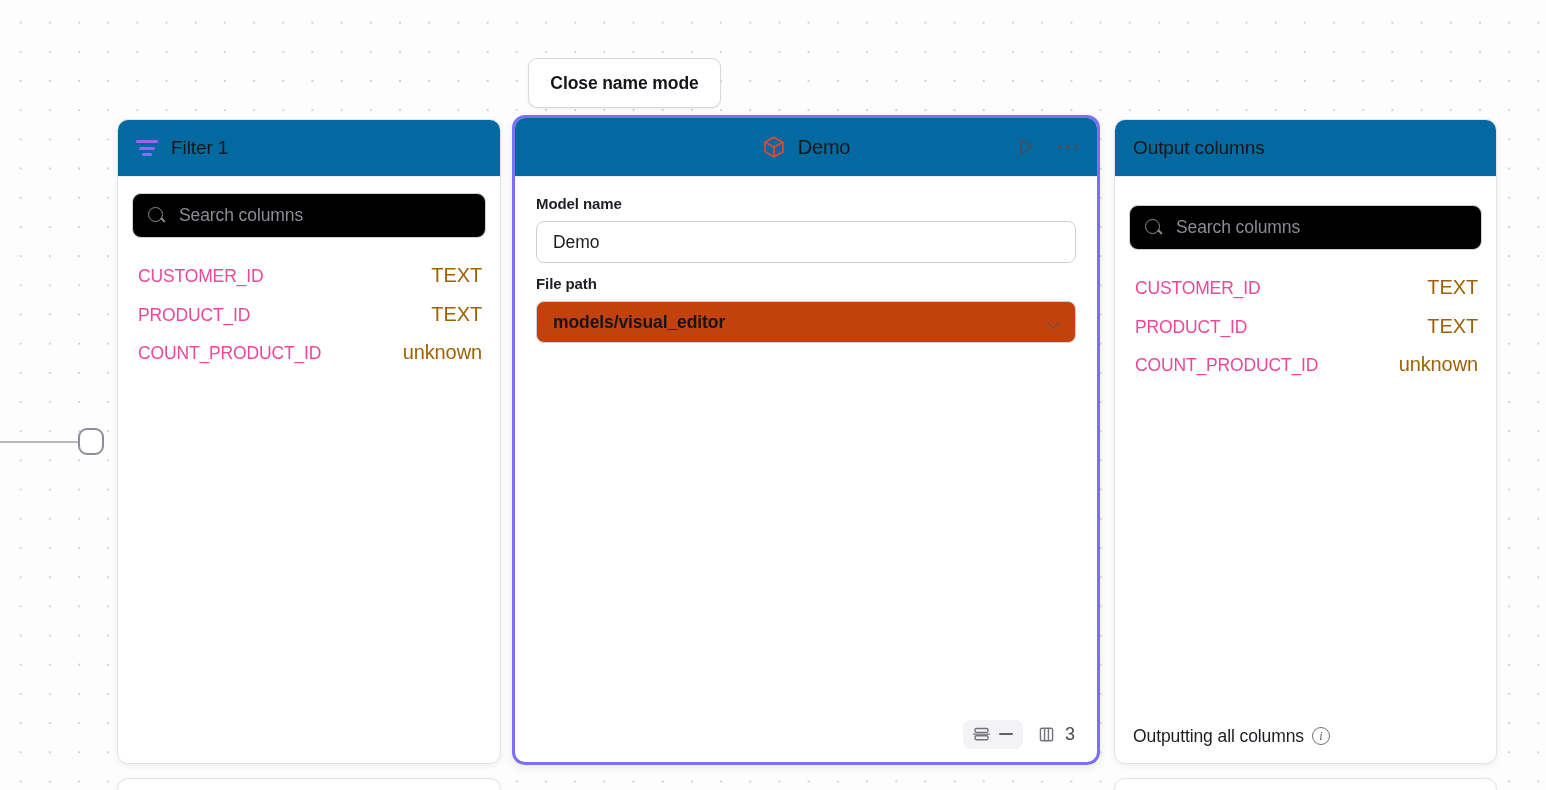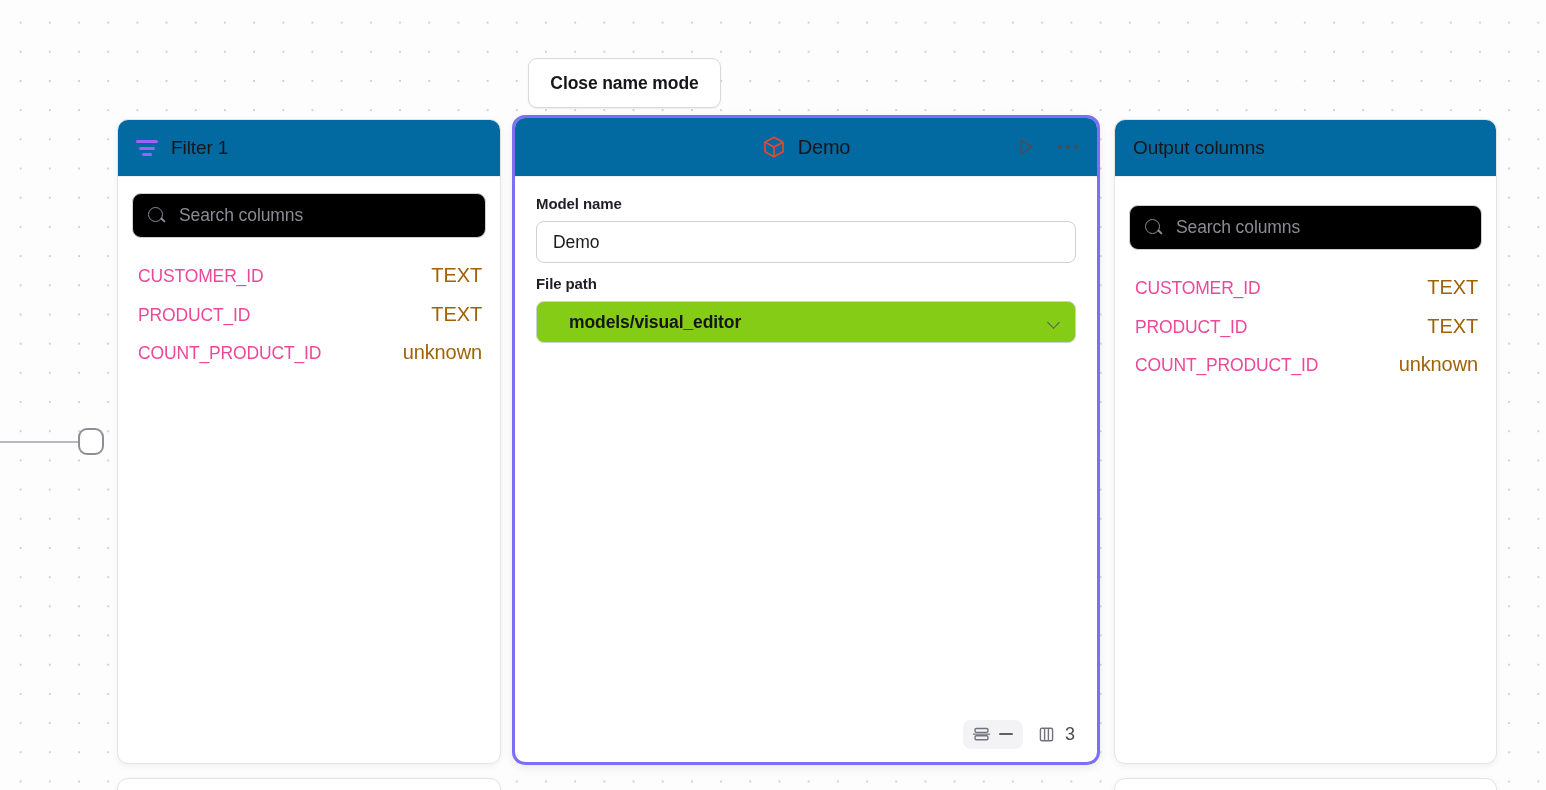--- a/index.html
+++ b/index.html
@@ -253,25 +253,25 @@
     cursor: text;
   }
 
   .select-input {
     height: 42px;
     border: 1px solid #cfcfd4;
     border-radius: 8px;
     display: flex;
     align-items: center;
     justify-content: space-between;
-    padding: 0 14px 0 32px;
+    padding: 0 14px 0 16px;
     font-size: 17.5px;
     font-weight: bold;
     color: #16161a;
-    background: #84cc16;
+    background: #c2410c;
     letter-spacing: -0.1px;
     cursor: pointer;
   }
   .chev {
     width: 14px; height: 9px; flex: 0 0 14px;
     position: relative;
   }
   .chev::before {
     content: "";
     position: absolute;
@@ -504,16 +504,20 @@
       <div class="col-row">
         <span class="col-name">PRODUCT_ID</span>
         <span class="col-type">TEXT</span>
       </div>
       <div class="col-row">
         <span class="col-name">COUNT_PRODUCT_ID</span>
         <span class="col-type">unknown</span>
       </div>
     </div>
   </div>
+  <div class="output-footer">
+    <span class="output-footer-text">Outputting all columns</span>
+    <span class="info-ico">i</span>
+  </div>
 </div>
 
 <div class="bottom-partial" id="bottom-partial-left"></div>
 <div class="bottom-partial" id="bottom-partial-right"></div>
 
 </body></html>

